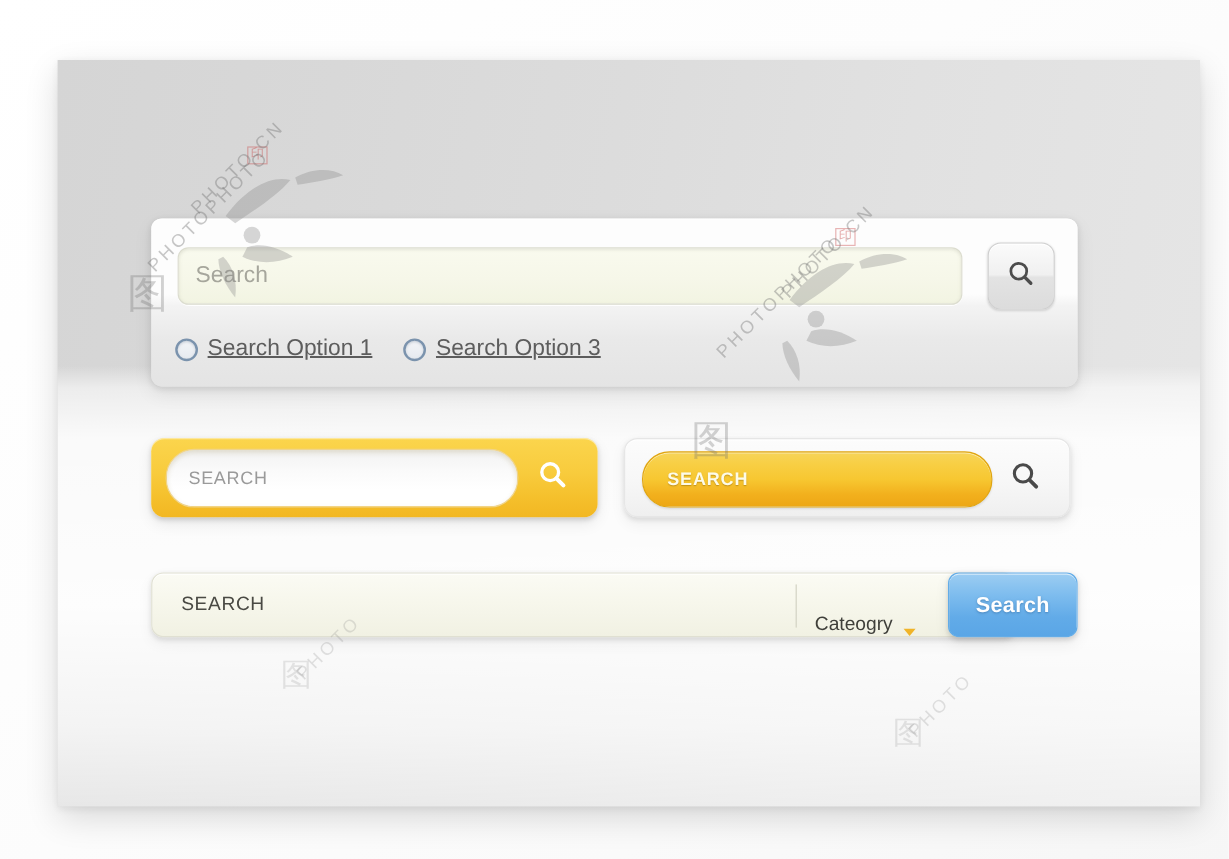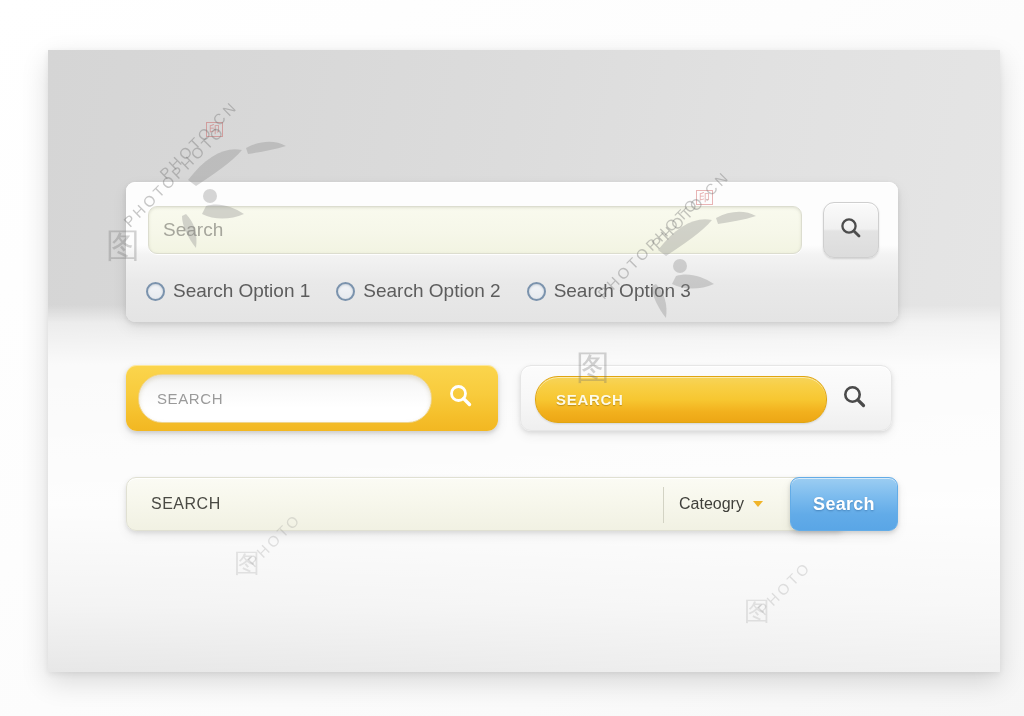--- a/index.html
+++ b/index.html
@@ -139,20 +139,21 @@
     top: 98px;
     display: flex;
     align-items: center;
     gap: 26px;
   }
   .radio-option {
     display: flex;
     align-items: center;
     gap: 8px;
     cursor: pointer;
+    text-decoration: underline;
   }
   .radio-dot {
     width: 15px;
     height: 15px;
     border-radius: 50%;
     background: linear-gradient(180deg, #f3f5f8 0%, #e6eaef 100%);
     border: 2px solid #7b93ad;
     box-shadow: inset 0 1px 2px rgba(80,100,125,0.25);
     flex: 0 0 auto;
   }
@@ -324,21 +325,21 @@
     width: 1px;
     height: 36px;
     background: #d3d3c4;
   }
   #p3-category {
     position: absolute;
     left: 552px;
     top: 0;
     height: 100%;
     display: flex;
-    align-items: center;
+    align-items: flex-end;
     gap: 9px;
     cursor: pointer;
     padding-right: 6px;
   }
   #p3-category-label {
     font-size: 16px;
     color: #3f3f3a;
     white-space: nowrap;
   }
   #p3-caret {
@@ -435,24 +436,20 @@
 
         </div>
 
         <div id="p1-options-row">
 
           <div class="radio-option">
             <span class="radio-dot"></span>
             <span class="radio-label">Search Option 1</span>
           </div>
 
-          <div class="radio-option">
-            <span class="radio-dot"></span>
-            <span class="radio-label">Search Option 2</span>
-          </div>
 
           <div class="radio-option">
             <span class="radio-dot"></span>
             <span class="radio-label">Search Option 3</span>
           </div>
 
         </div>
       </div>
 
       <div id="panel-yellow-framed">

